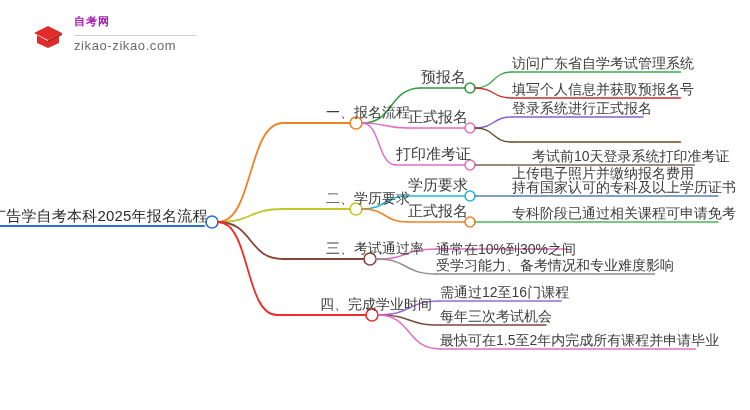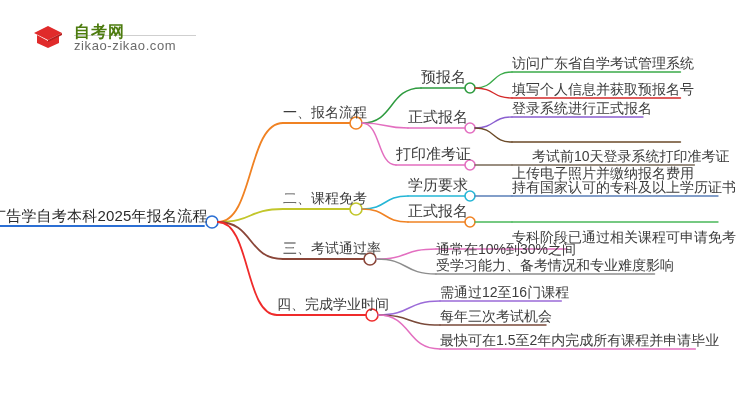--- a/index.html
+++ b/index.html
@@ -16,29 +16,29 @@
     white-space:nowrap;
     color:#3c3c3c;
     line-height:1;
     transform:translateY(-100%);
   }
   .node.root{
     font-size:15px;
     color:#2b2b2b;
     letter-spacing:.2px;
   }
-  .node.lvl1{font-size:14px;}
+  .node.lvl1{font-size:14px;margin-left:43px;}
   .node.lvl2{font-size:15px;}
   .node.lvl3{font-size:14px;text-align:right;}
   
   #logo{position:absolute;left:28px;top:12px;width:170px;height:46px;}
   #logo .mark{position:absolute;left:0;top:4px;width:40px;height:38px;}
   #logo .brand{
-    position:absolute;left:46px;top:10px;
-    font-size:16px;font-weight:bold;color:#4d7c0f;
+    position:absolute;left:46px;top:2px;
+    font-size:11px;font-weight:bold;color:#a21caf;
     letter-spacing:1px;
   }
   #logo .url{
     position:absolute;left:46px;top:26px;
     font-size:13px;color:#6b6b6b;letter-spacing:.6px;
   }
   #logo .rule{
     position:absolute;left:46px;top:23px;width:122px;height:1px;background:#cfcfcf;
   }
 </style>
@@ -119,25 +119,25 @@
       <div class="node root" style="left: -39.375px; top: 223px;">广东广告学自考本科2025年报名流程</div>
       <div class="node lvl1" style="left: 283px; top: 119px;">一、报名流程</div>
       <div class="node lvl2" style="left: 421px; top: 84px;">预报名</div>
       <div class="node lvl3" style="left: 512px; top: 70px;">访问广东省自学考试管理系统</div>
       <div class="node lvl3" style="left: 512px; top: 96px;">填写个人信息并获取预报名号</div>
       <div class="node lvl2" style="left: 408px; top: 124px;">正式报名</div>
       <div class="node lvl3" style="left: 512px; top: 115px;">登录系统进行正式报名</div>
       <div class="node lvl3" style="left: 512px; top: 148px; margin-top: 32px;">上传电子照片并缴纳报名费用</div>
       <div class="node lvl2" style="left: 396px; top: 161px;">打印准考证</div>
       <div class="node lvl3" style="left: 512px; top: 163px; margin-left: 20px;">考试前10天登录系统打印准考证</div>
-      <div class="node lvl1" style="left: 283px; top: 205px;">二、课程免考</div>
+      <div class="node lvl1" style="left: 283px; top: 205px;">二、学历要求</div>
       <div class="node lvl2" style="left: 408px; top: 192px;">学历要求</div>
       <div class="node lvl3" style="left: 512px; top: 194px;">持有国家认可的专科及以上学历证书</div>
       <div class="node lvl2" style="left: 408px; top: 218px;">正式报名</div>
-      <div class="node lvl3" style="left: 512px; top: 220px; margin-top: 24px;">专科阶段已通过相关课程可申请免考</div>
+      <div class="node lvl3" style="left: 512px; top: 220px;">专科阶段已通过相关课程可申请免考</div>
       <div class="node lvl1" style="left: 283px; top: 255px;">三、考试通过率</div>
       <div class="node lvl3" style="left: 436px; top: 256px;">通常在10%到30%之间</div>
       <div class="node lvl3" style="left: 436px; top: 272px;">受学习能力、备考情况和专业难度影响</div>
       <div class="node lvl1" style="left: 277px; top: 311px;">四、完成学业时间</div>
       <div class="node lvl3" style="left: 440px; top: 299px;">需通过12至16门课程</div>
       <div class="node lvl3" style="left: 440px; top: 323px;">每年三次考试机会</div>
       <div class="node lvl3" style="left: 440px; top: 347px;">最快可在1.5至2年内完成所有课程并申请毕业</div>
     </div>
 </div>
 

